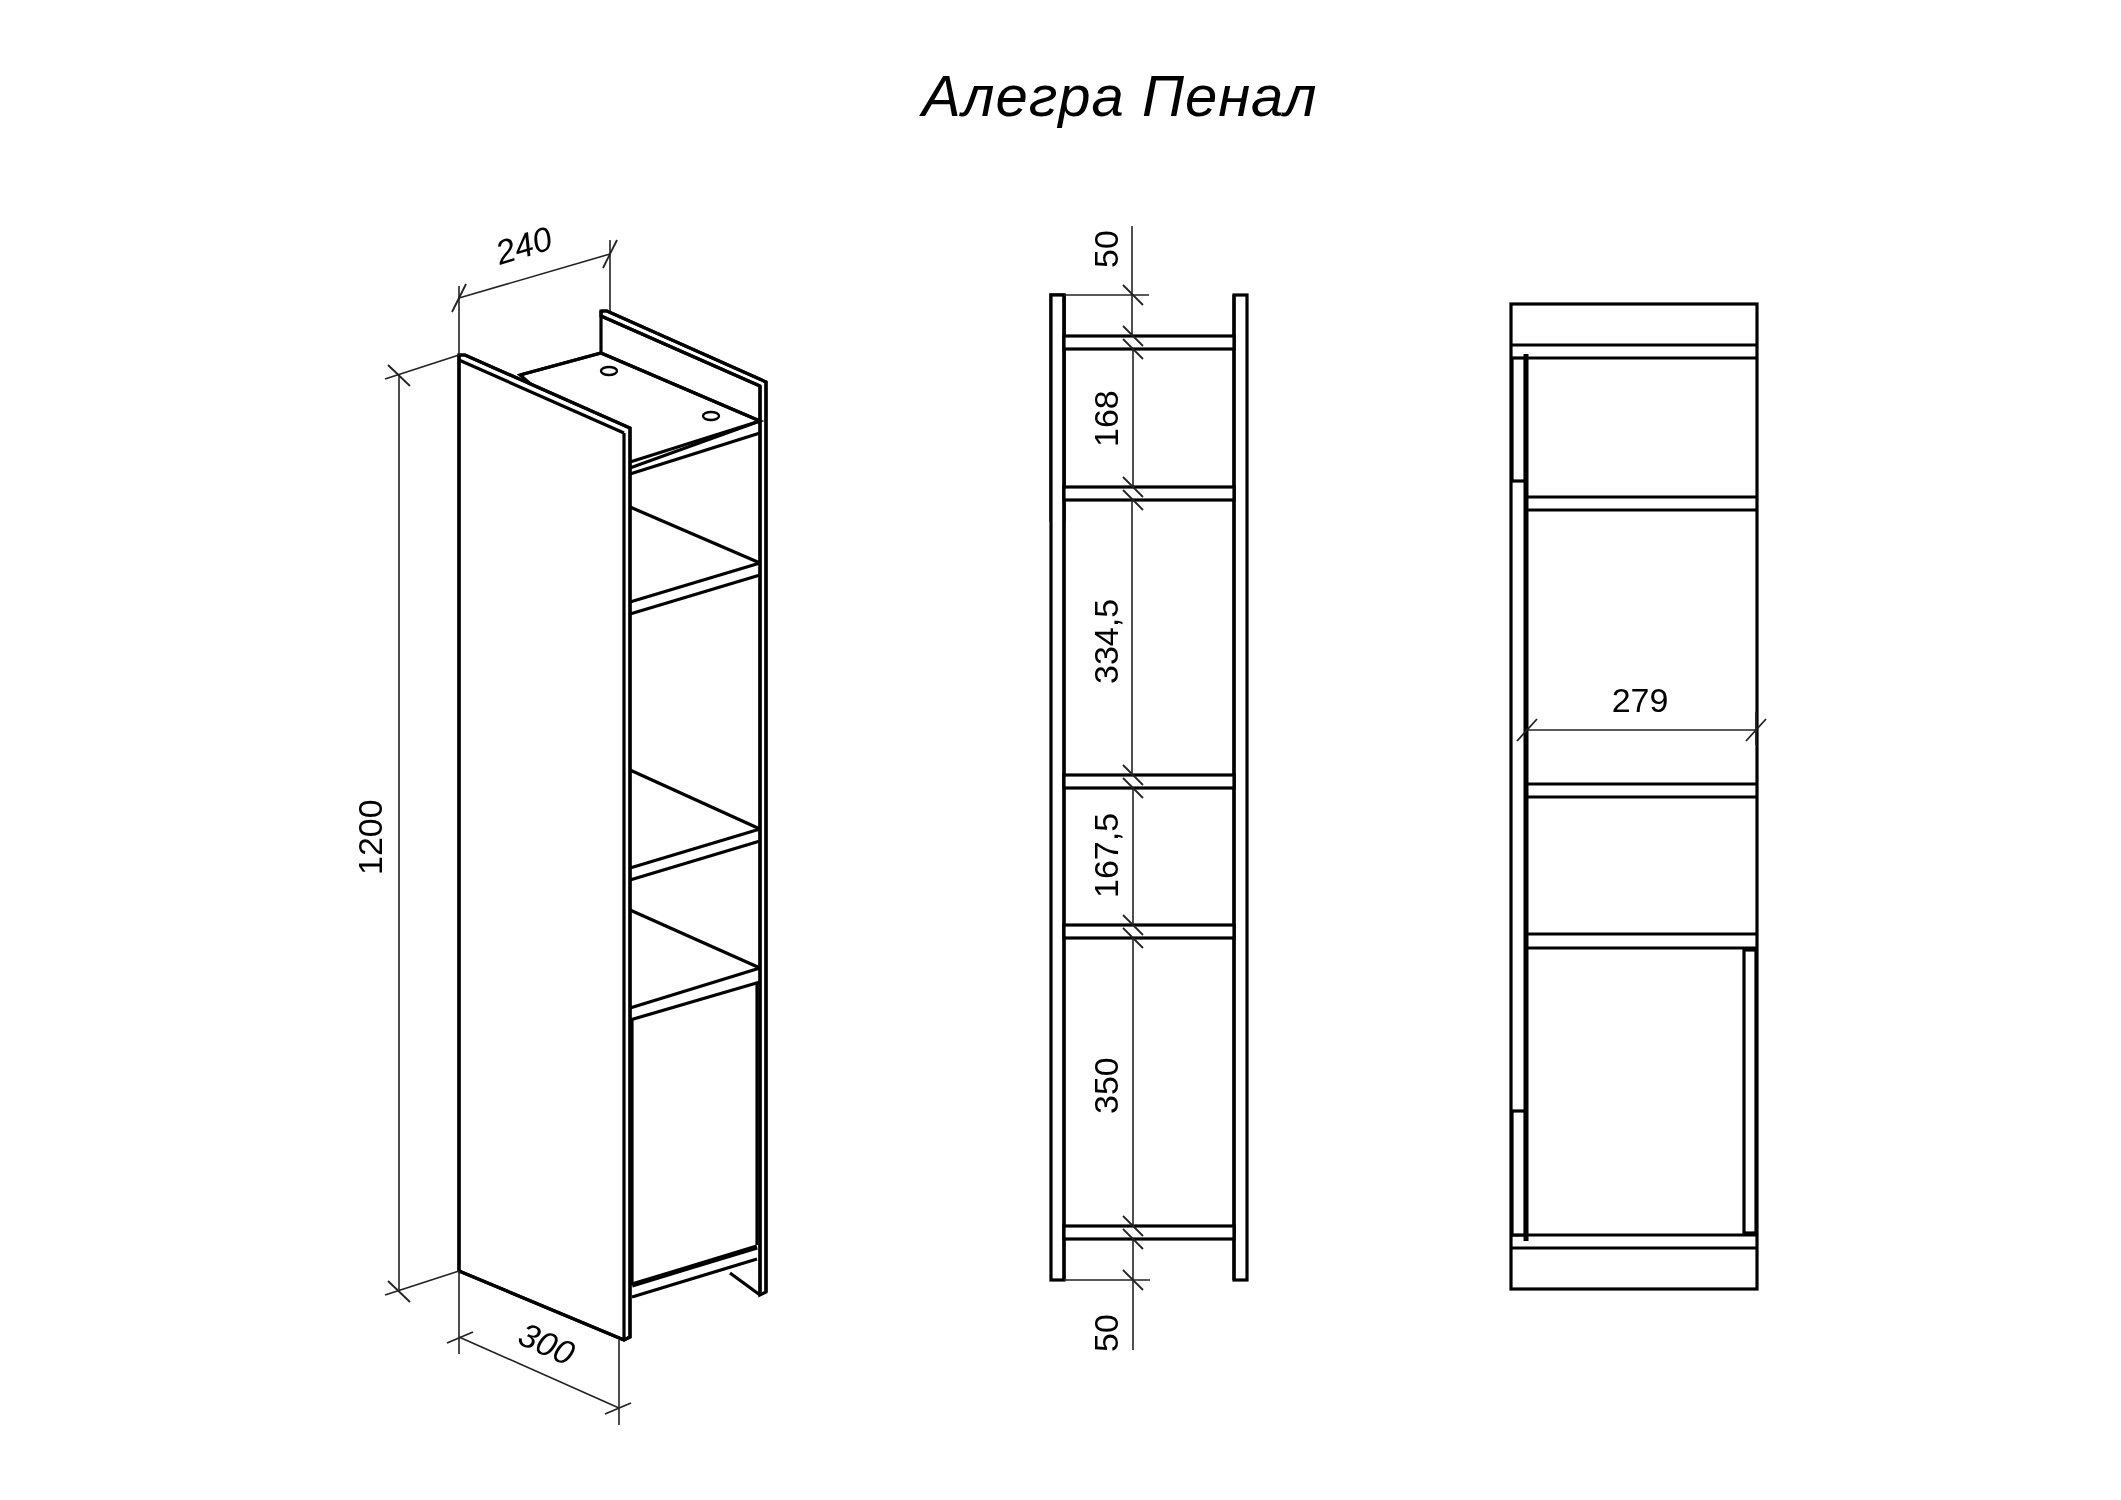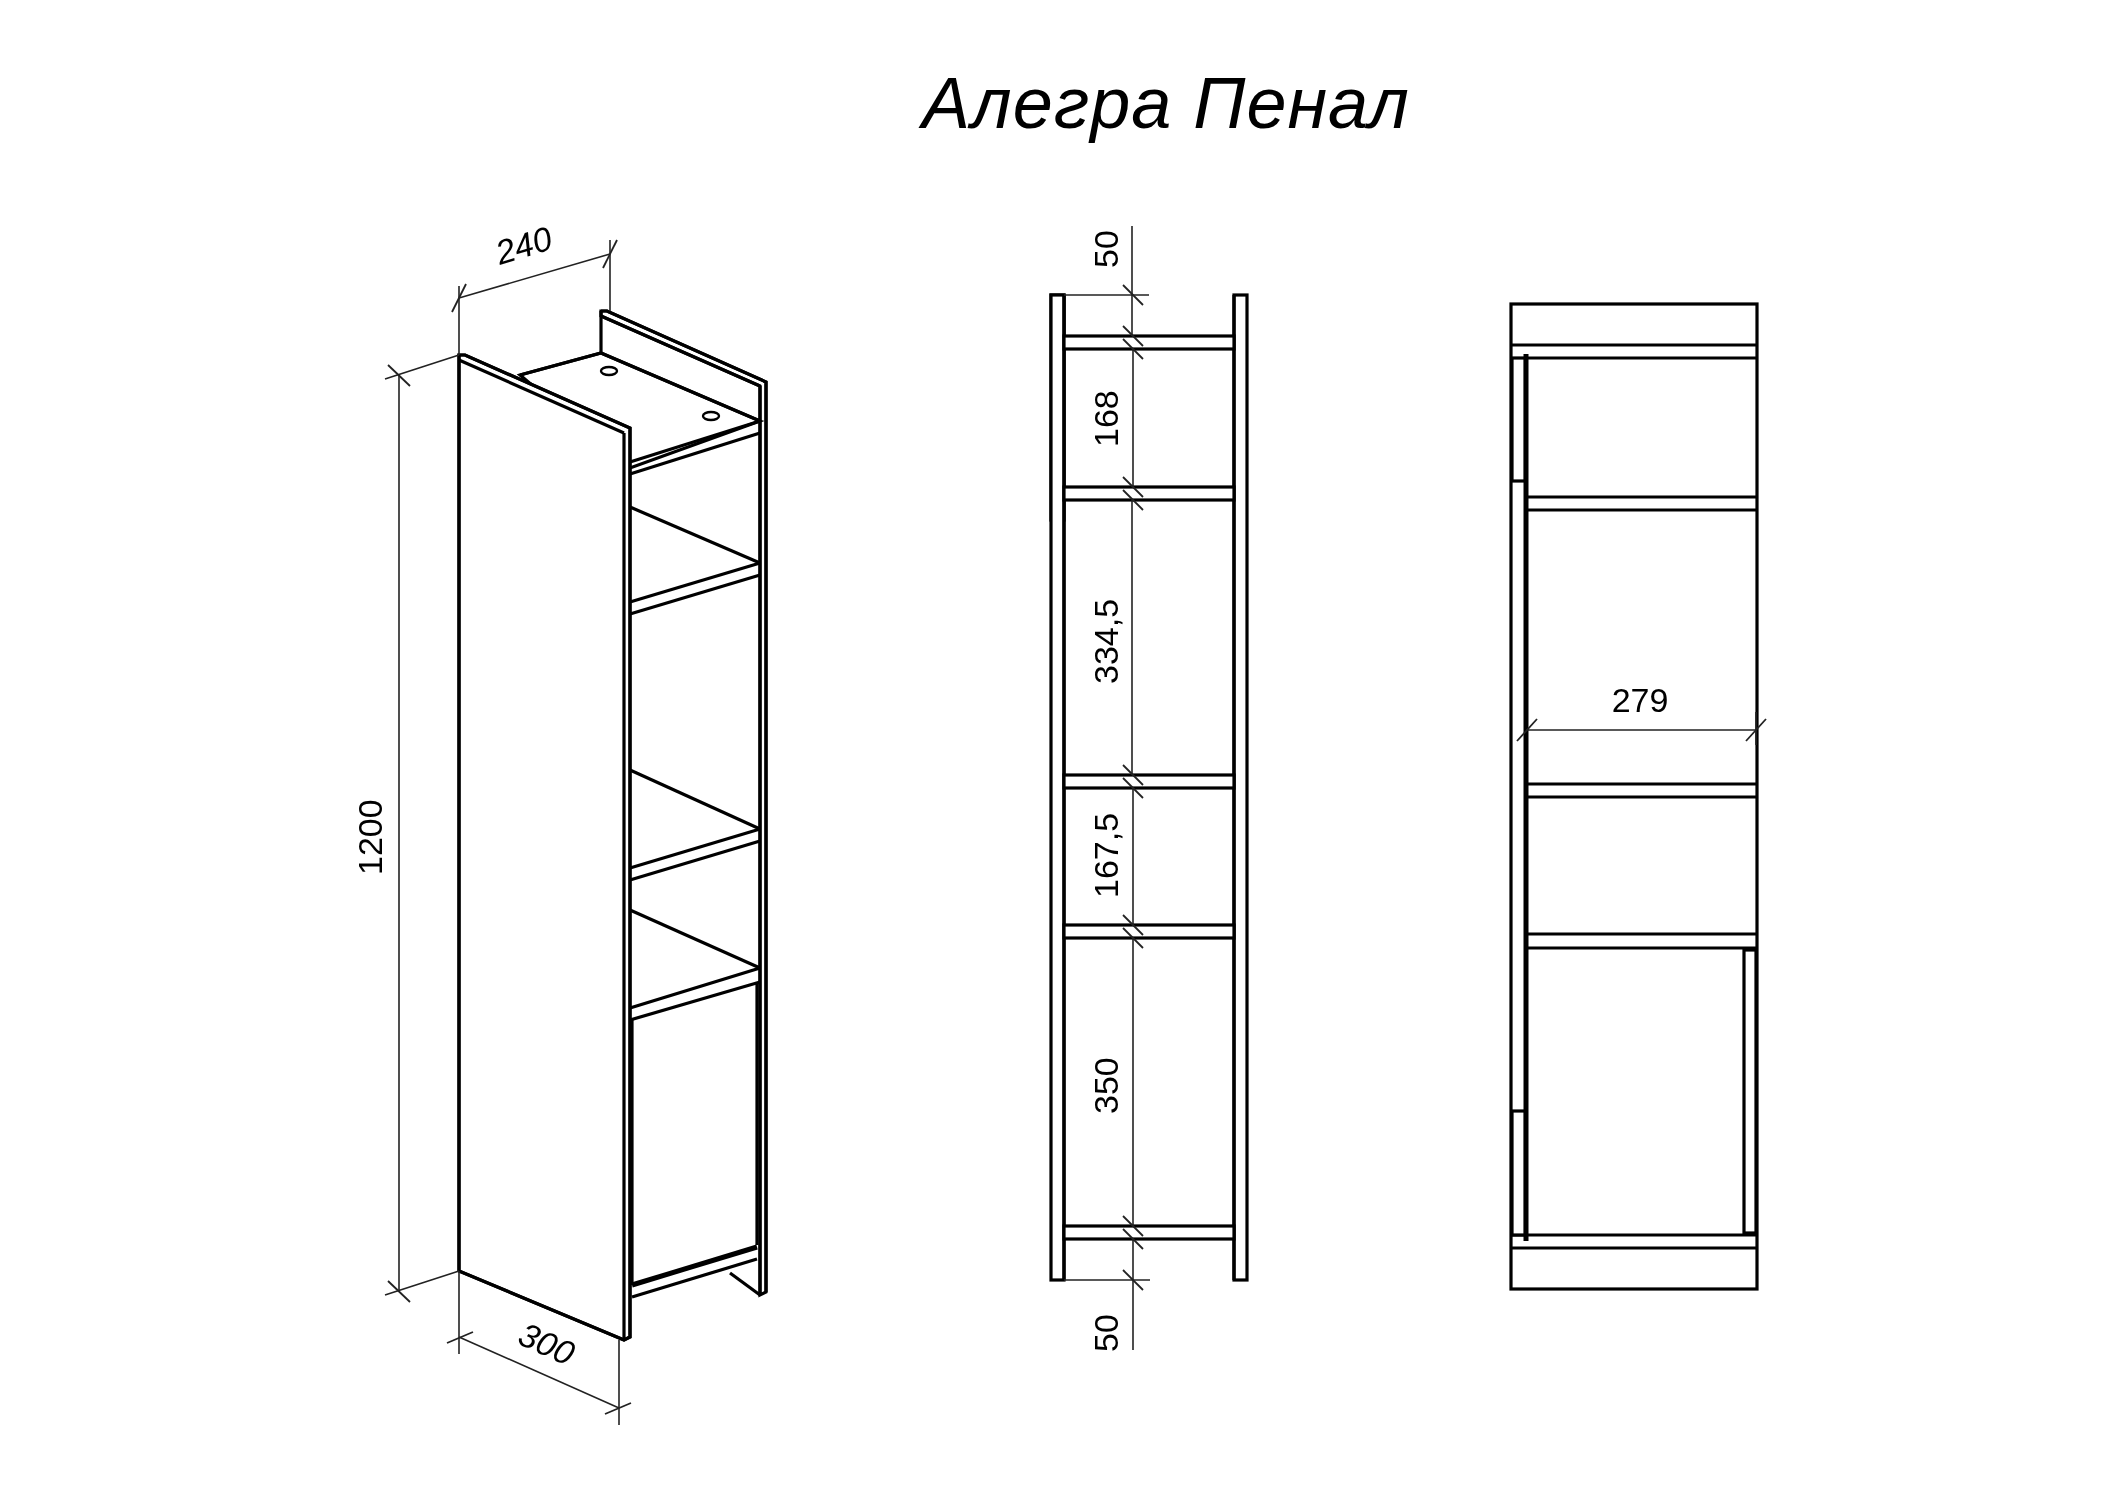--- a/index.html
+++ b/index.html
@@ -1,21 +1,21 @@
 <!DOCTYPE html>
 <html><head>
 <meta charset="utf-8">
 <style>
   html, body { margin: 0; padding: 0; background: #ffffff; }
   body { width: 2121px; height: 1500px; overflow: hidden; position: relative; }
   #drawing { position: absolute; left: 0; top: 0; width: 2121px; height: 1500px; }
   .title {
     position: absolute; left: 922px; top: 62px;
     font-family: "Liberation Sans", sans-serif; font-style: italic;
-    font-size: 72px; color: #000; letter-spacing: 1px; white-space: nowrap;
+    font-size: 58px; color: #000; letter-spacing: 1px; white-space: nowrap;
   }
   .thick { stroke: #000; stroke-width: 3.2; fill: none; stroke-linejoin: miter; }
   .panel { stroke: #000; stroke-width: 3.2; fill: #fff; stroke-linejoin: miter; }
   .med { stroke: #000; stroke-width: 2.4; fill: none; }
   .thin { stroke: #222; stroke-width: 1.6; fill: none; }
   .tick { stroke: #222; stroke-width: 1.8; fill: none; }
   .heavy { stroke: #000; stroke-width: 5; fill: none; }
   .dimtext { font-family: "Liberation Sans", sans-serif; font-style: italic; font-size: 34px; fill: #000; }
   .dimtext-up { font-family: "Liberation Sans", sans-serif; font-size: 34px; fill: #000; }
 </style>

